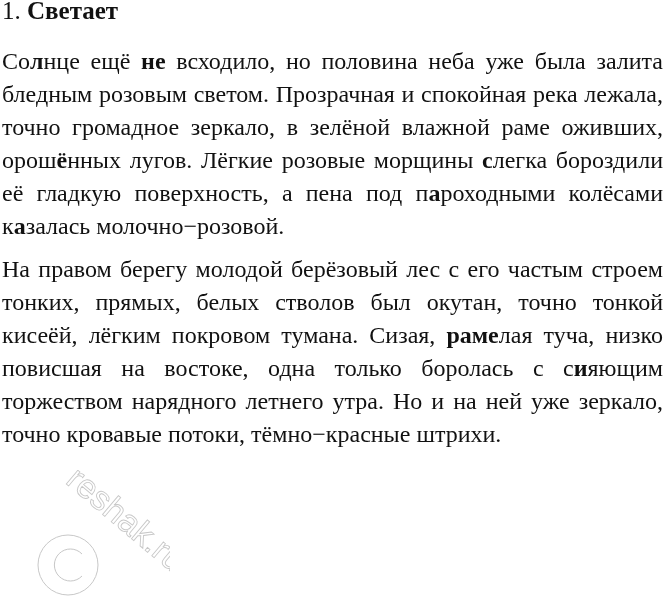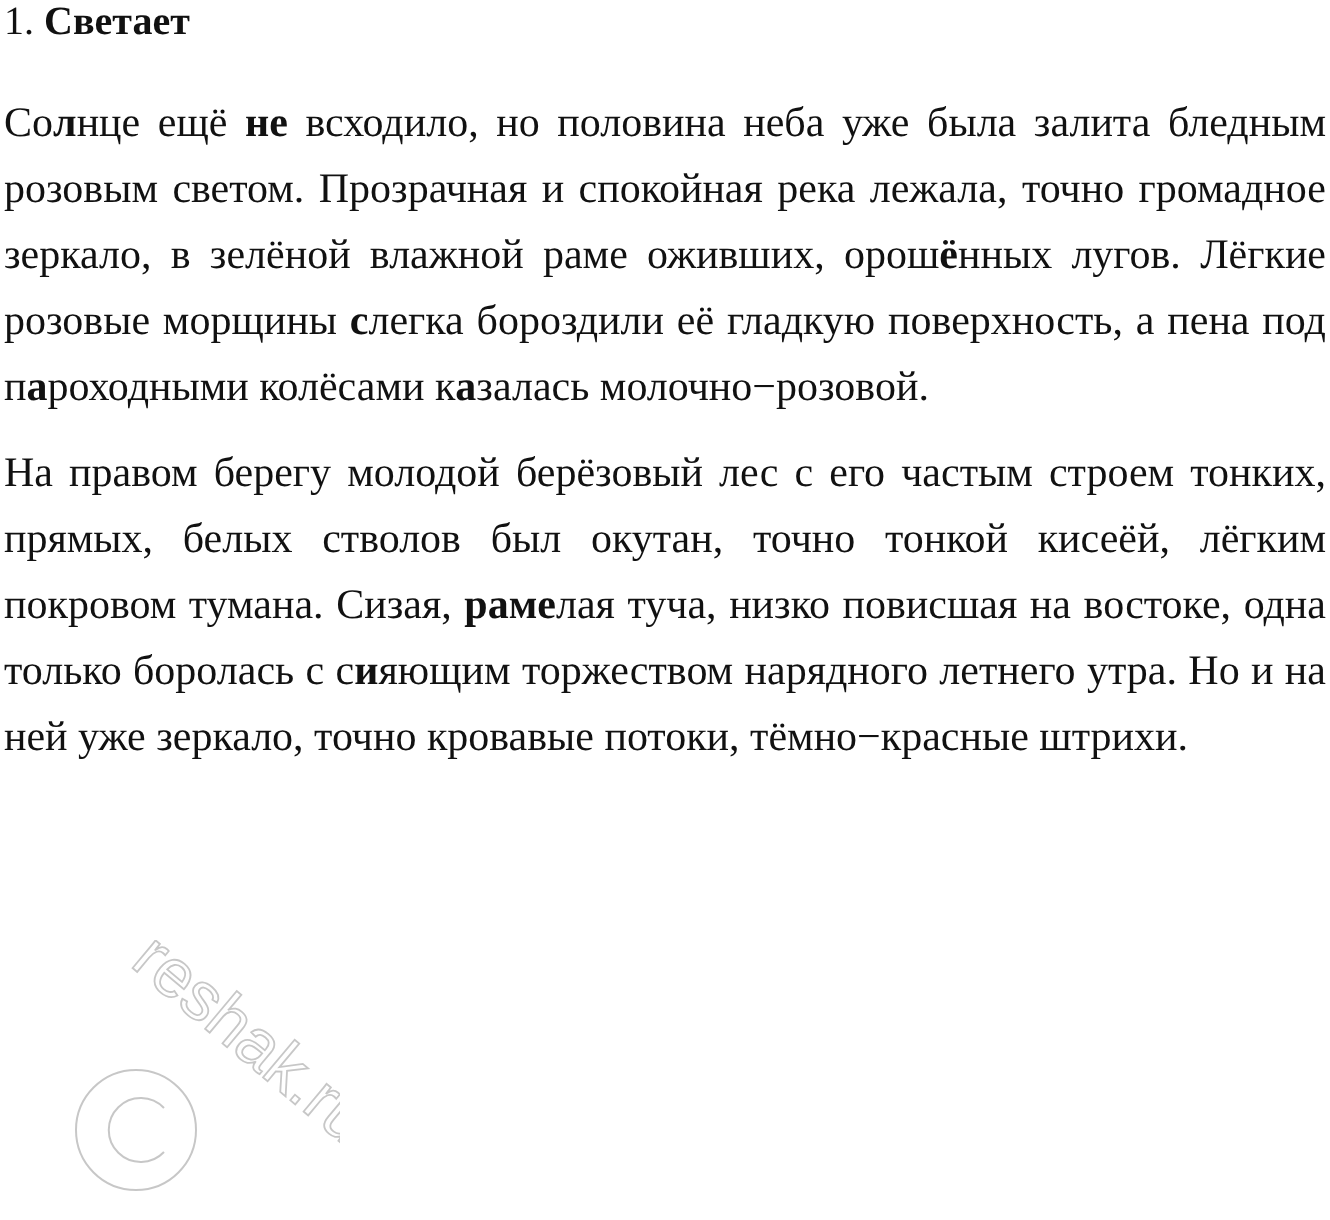--- a/index.html
+++ b/index.html
@@ -2,27 +2,27 @@
 <html><head>
 <meta charset="utf-8">
 <style>
   html, body { margin: 0; padding: 0; background: #ffffff; }
   body {
     width: 665px; height: 610px; overflow: hidden; position: relative;
     font-family: "Liberation Serif", serif; color: #111111;
   }
   .header {
     position: absolute; left: 2px; right: 2px; top: 0px; height: 24px;
-    font-size: 20px; line-height: 22px;
+    font-size: 25px; line-height: 22px;
   }
   .header .num { position: absolute; left: 0; top: 0; }
   .header .copy { position: absolute; right: 0; top: 0; }
   .content {
     position: absolute; left: 2px; top: 45px; width: 661px;
-    font-size: 21px; line-height: 33px; text-align: justify;
+    font-size: 24px; line-height: 33px; text-align: justify;
   }
   .content p { margin: 0 0 10px 0; }
   .content p.note { font-style: italic; margin-top: 4px; }
   b { font-weight: bold; }
   .watermark {
     position: absolute; left: 20px; top: 470px; width: 150px; height: 140px;
     pointer-events: none; opacity: 0.55;
   }
 </style>
 </head>

